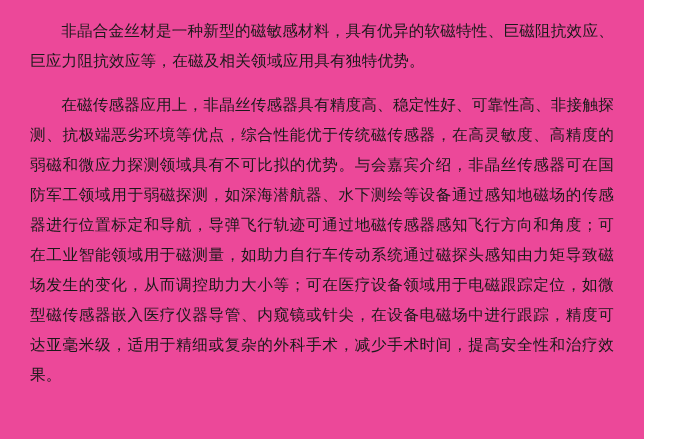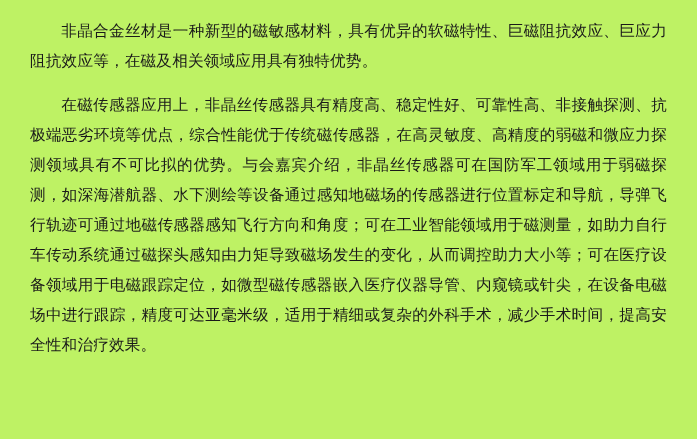--- a/index.html
+++ b/index.html
@@ -7,24 +7,24 @@
     padding: 0;
   }
   body {
     width: 697px;
     height: 439px;
     background: #ffffff;
     font-family: "DejaVu Sans", "Liberation Sans", sans-serif;
   }
   .page {
     position: relative;
-    width: 697px;
+    width: 644px;
     height: 439px;
     box-sizing: border-box;
-    background: #bef264;
+    background: #ec4899;
     overflow: hidden;
   }
   .content {
     padding: 16px 30px 0 30px;
   }
   p.para {
     margin: 0 0 14px 0;
     font-size: 15.6px;
     line-height: 30px;
     color: #1a1a1a;

